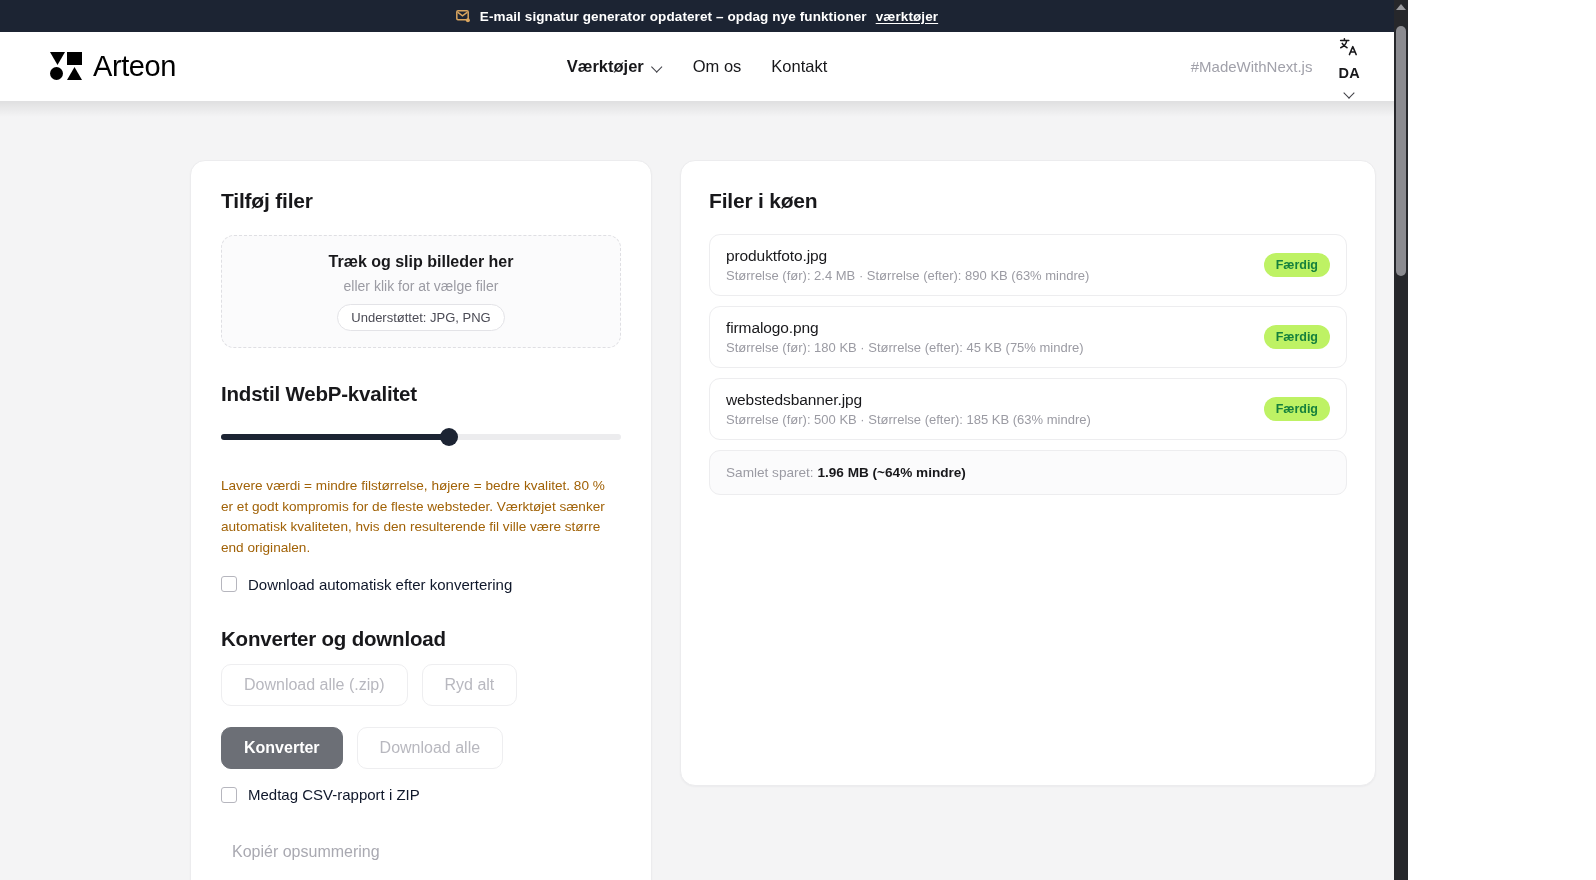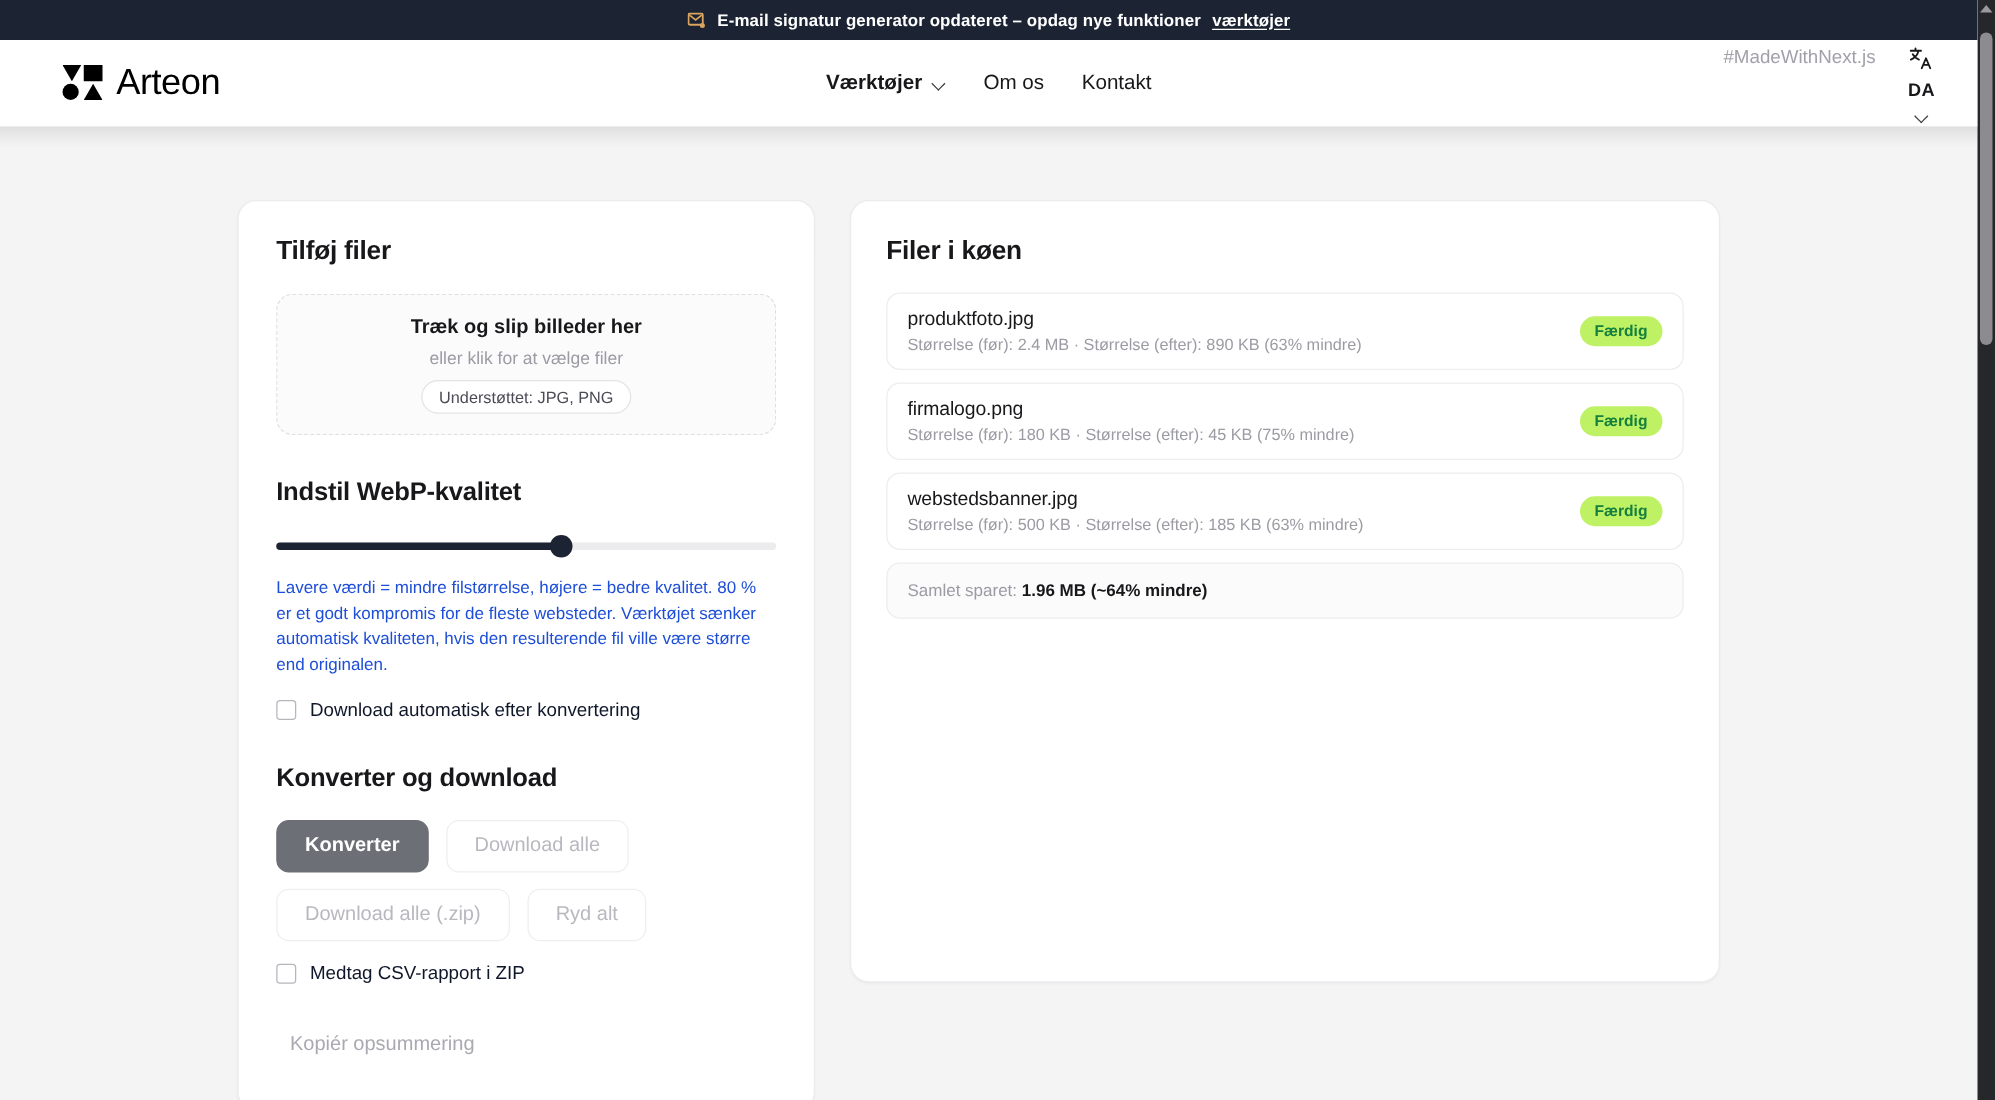--- a/index.html
+++ b/index.html
@@ -14,21 +14,21 @@
   body {
     font-family: "Liberation Sans", "DejaVu Sans", sans-serif;
     background: #ffffff;
     color: #18181b;
     -webkit-font-smoothing: antialiased;
   }
 
   
   .viewport {
     position: relative;
-    width: 1596px;
+    width: 1408px;
     height: 880px;
     overflow: hidden;
   }
   .page {
     position: absolute;
     inset: 0 14px 0 0;           
     overflow: hidden;
     background: #f4f4f5;
   }
   .scrollbar {
@@ -158,20 +158,21 @@
     left: 1px; top: 0;
     width: 7px; height: 7px;
     border-right: 1.6px solid #3f3f46;
     border-bottom: 1.6px solid #3f3f46;
     transform: rotate(45deg);
   }
 
   .nav-right {
     margin-left: auto;
     display: flex;
+    align-items: center;
     gap: 26px;
   }
   .made-with {
     font-size: 15px;
     color: #a1a1aa;
     white-space: nowrap;
   }
   .lang-switch {
     display: flex;
     align-items: center;
@@ -286,24 +287,24 @@
   .slider .thumb {
     position: absolute;
     top: 0;
     width: 18px; height: 18px;
     border-radius: 50%;
     background: #1c2433;
     transform: translateX(-50%);
   }
 
   .help-text {
-    margin-top: 14px;
+    margin-top: 30px;
     font-size: 13.6px;
     line-height: 1.52;
-    color: #1d4ed8;
+    color: #a16207;
     max-width: 396px;
   }
 
   
   .check-row {
     margin-top: 17px;
     display: flex;
     align-items: center;
     gap: 11px;
     cursor: pointer;
@@ -477,28 +478,28 @@
 
           <p class="help-text">Lavere værdi = mindre filstørrelse, højere = bedre kvalitet. 80 % er et godt kompromis for de fleste websteder. Værktøjet sænker automatisk kvaliteten, hvis den resulterende fil ville være større end originalen.</p>
 
           <label class="check-row">
             <span class="checkbox"></span>
             <span class="check-label">Download automatisk efter konvertering</span>
           </label>
 
           <h3 class="section-title">Konverter og download</h3>
 
+          <div class="btn-row secondary">
+            <button class="btn btn-ghost" disabled="">Download alle (.zip)</button>
+            <button class="btn btn-ghost" disabled="">Ryd alt</button>
+          </div>
+
           <div class="btn-row">
             <button class="btn btn-primary">Konverter</button>
             <button class="btn btn-ghost" disabled="">Download alle</button>
-          </div>
-
-          <div class="btn-row secondary">
-            <button class="btn btn-ghost" disabled="">Download alle (.zip)</button>
-            <button class="btn btn-ghost" disabled="">Ryd alt</button>
           </div>
 
           <label class="check-row">
             <span class="checkbox"></span>
             <span class="check-label">Medtag CSV-rapport i ZIP</span>
           </label>
 
           <div class="copy-row">
             <button class="btn btn-plain" disabled="">Kopiér opsummering</button>
           </div>

